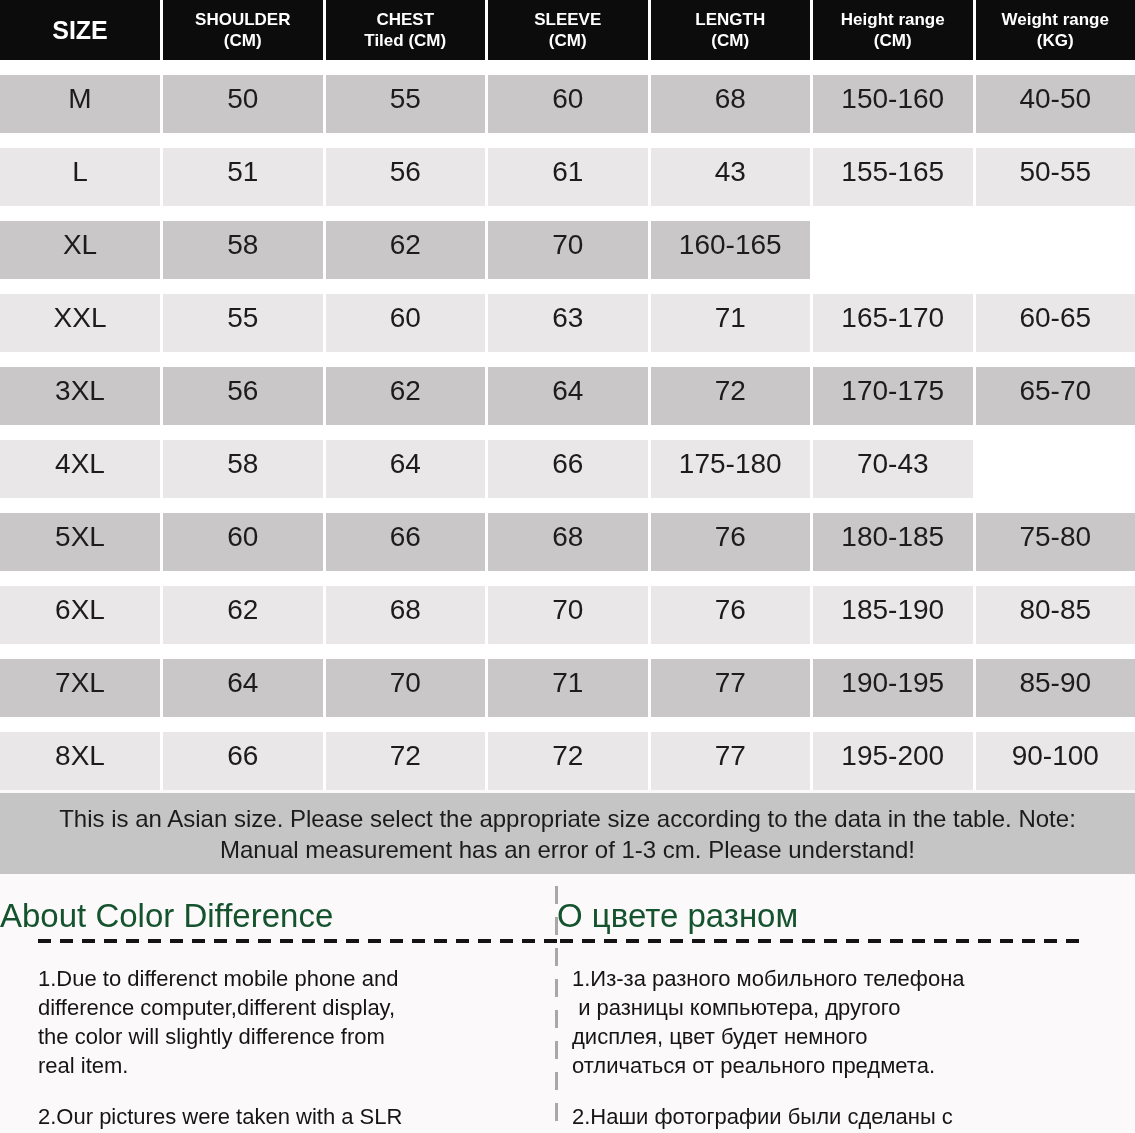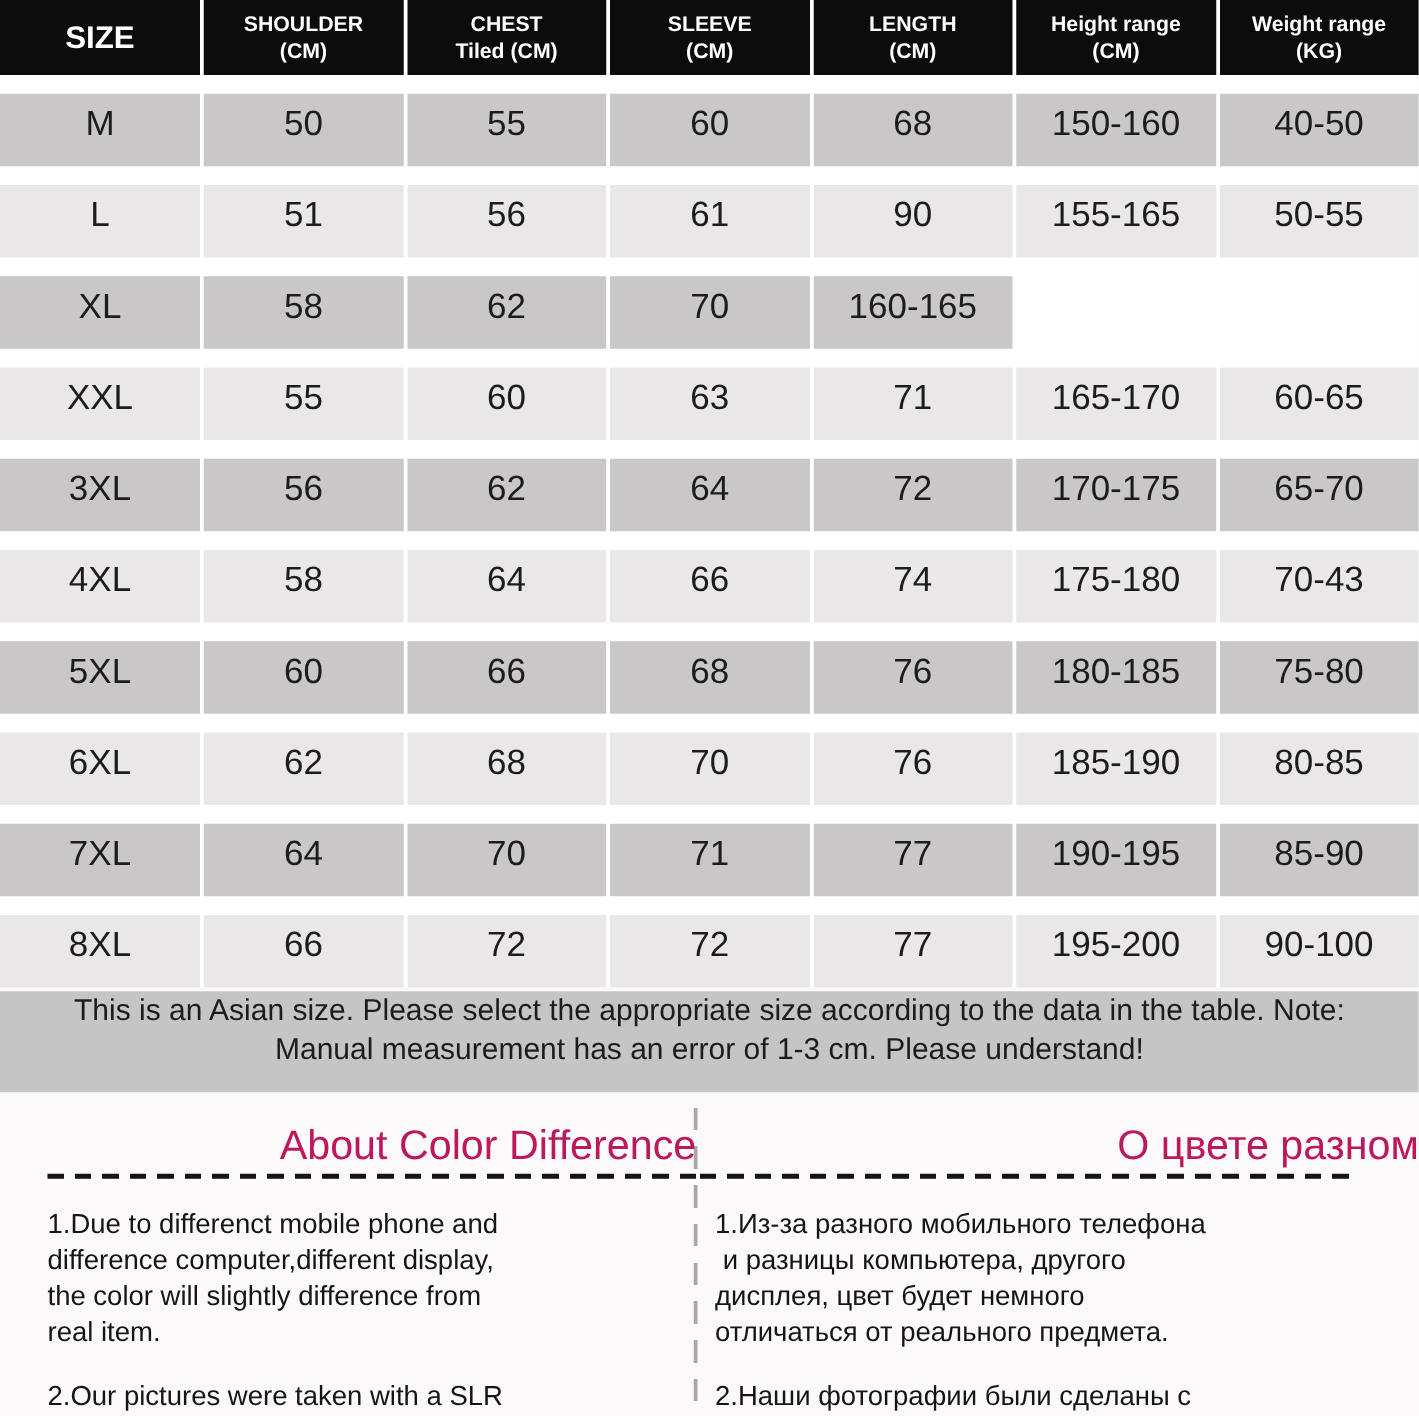--- a/index.html
+++ b/index.html
@@ -36,37 +36,37 @@
   }
   .row-dark .td { background:#c9c7c8; }
   .row-light .td { background:#e9e7e8; }
   
   .note {
     margin-top:3px;
     background:#c6c5c6;
     height:81px;
     text-align:center;
     font-size:24px; line-height:31px;
+    padding-top:10px;
   }
   
   .bottom {
     position:relative;
     height:379px;
     background:#fbf9fa;
     display:flex;
   }
   .col { position:relative; }
   .col-left  { width:557px; }
   .col-right { width:578px; }
   .col-title {
     margin-top:24px;
     font-size:33px; line-height:36px;
-    text-align:right;
-    color:#be185d;
-    padding-left:10px;
+    text-align:left;
+    color:#14532d;
   }
   .dash-underline {
     height:4px;
     margin-top:5px;
     background:repeating-linear-gradient(90deg,#141414 0 13px,transparent 13px 22px);
   }
   .col-left  .dash-underline { margin-left:38px; width:519px; }
   .col-right .dash-underline { margin-left:3px;  width:522px; }
   .para {
     white-space:pre-wrap;
@@ -127,21 +127,21 @@
     <div class="td">68</div>
     <div class="td">150-160</div>
     <div class="td">40-50</div>
   </div>
 
   <div class="trow row-light">
     <div class="td">L</div>
     <div class="td">51</div>
     <div class="td">56</div>
     <div class="td">61</div>
-    <div class="td">90</div>
+    <div class="td">43</div>
     <div class="td">155-165</div>
     <div class="td">50-55</div>
   </div>
 
   <div class="trow row-dark">
     <div class="td">XL</div>
     <div class="td">58</div>
     <div class="td">62</div>
     <div class="td">70</div>
     <div class="td">160-165</div>
@@ -165,21 +165,20 @@
     <div class="td">72</div>
     <div class="td">170-175</div>
     <div class="td">65-70</div>
   </div>
 
   <div class="trow row-light">
     <div class="td">4XL</div>
     <div class="td">58</div>
     <div class="td">64</div>
     <div class="td">66</div>
-    <div class="td">74</div>
     <div class="td">175-180</div>
     <div class="td">70-43</div>
   </div>
 
   <div class="trow row-dark">
     <div class="td">5XL</div>
     <div class="td">60</div>
     <div class="td">66</div>
     <div class="td">68</div>
     <div class="td">76</div>

